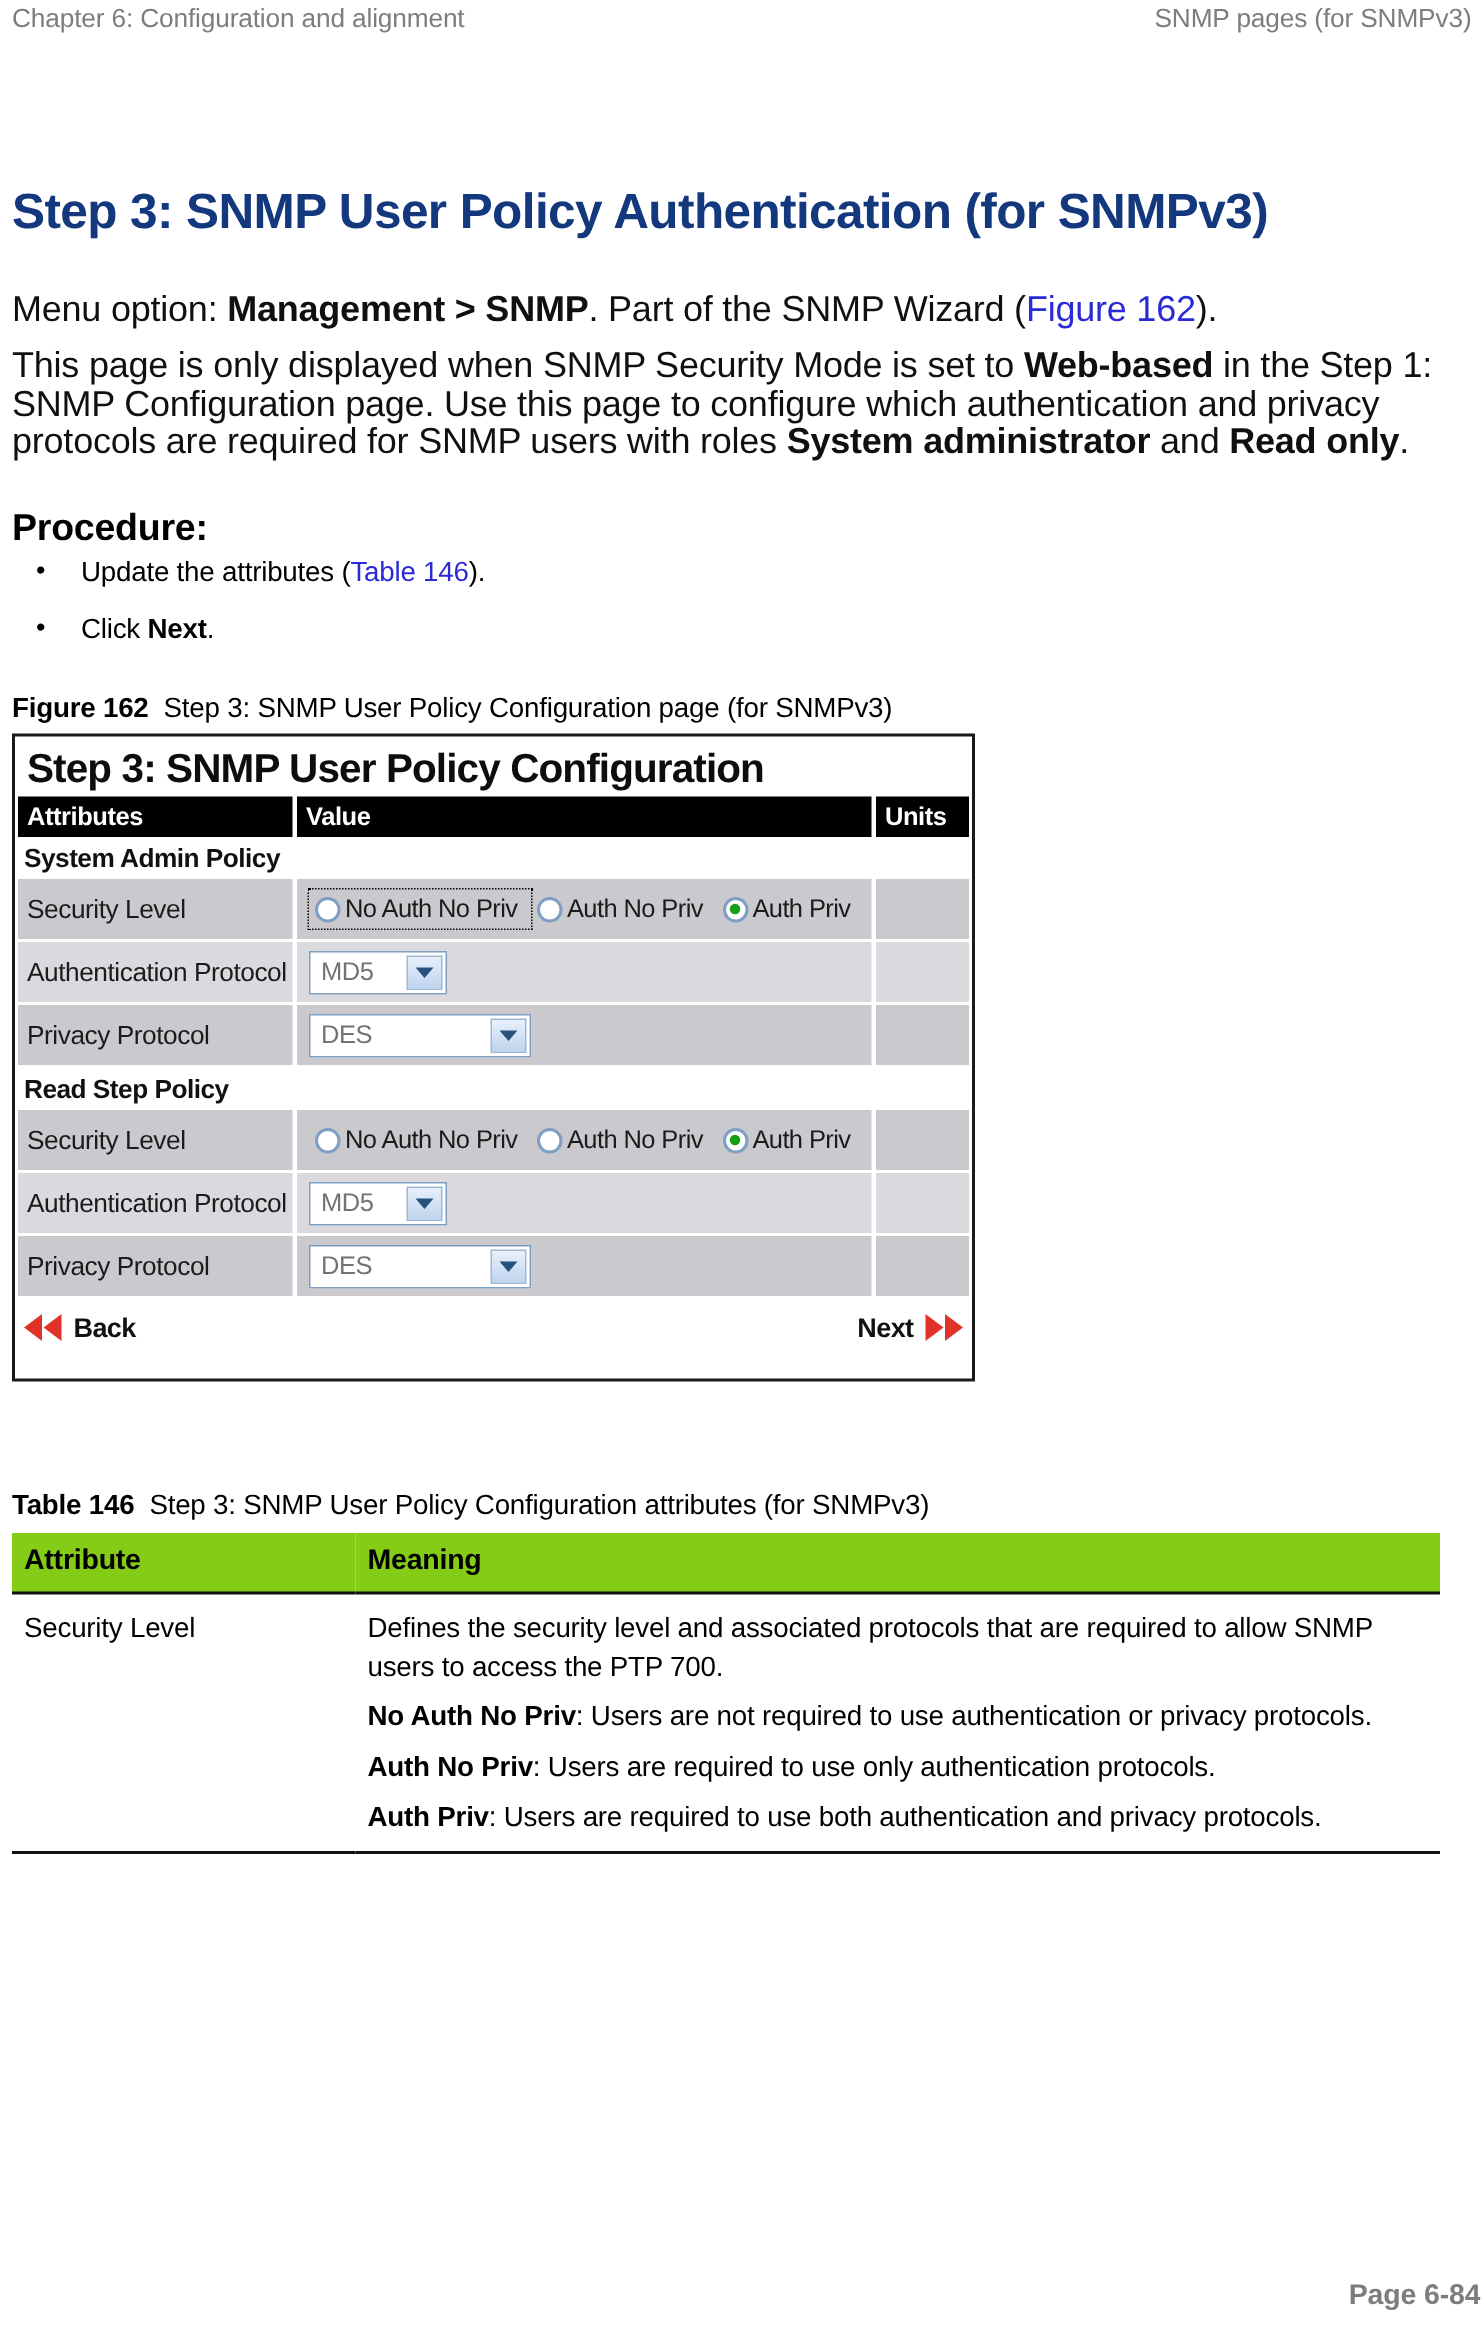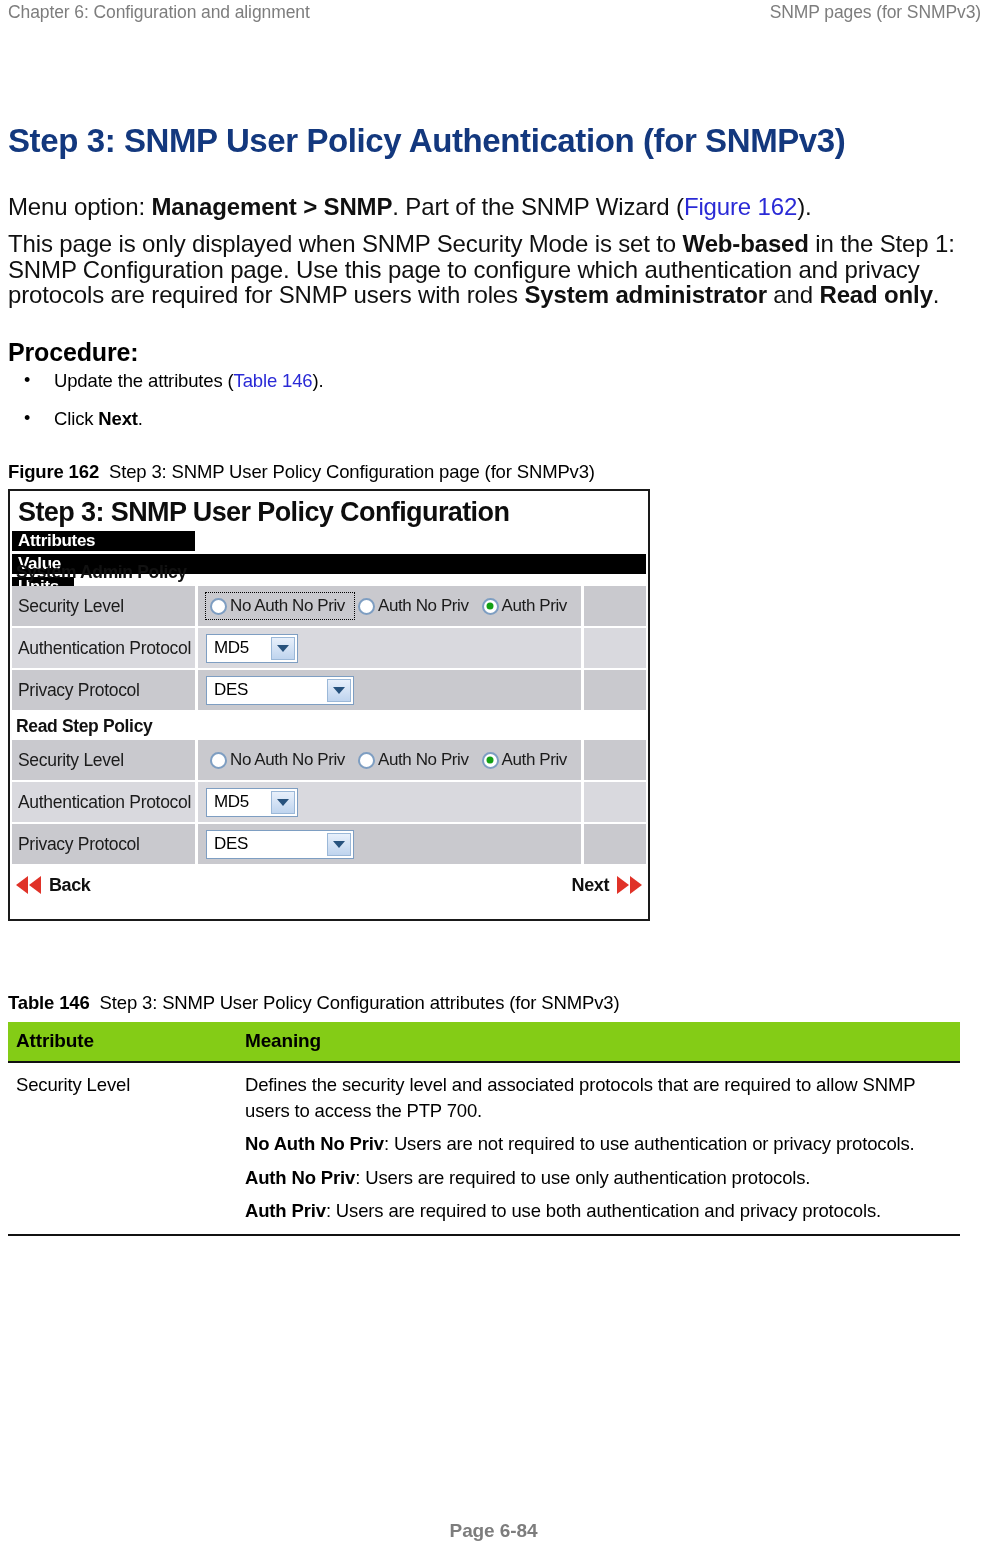--- a/index.html
+++ b/index.html
@@ -79,21 +79,21 @@
     background:#ffffff;
     font-family:"Liberation Sans", sans-serif;
   }
   .ss-title{
     margin:6px 0 3px 8px;
     font-size:27px; font-weight:bold; color:#0d0d0d;
     letter-spacing:-0.6px; white-space:nowrap;
   }
 
   .ss-headrow{
-    display:flex; height:27px; margin:0 2px 0 2px; gap:3px;flex-direction:column;
+    display:flex; height:27px; margin:0 2px 0 2px; gap:3px;
   }
   .ss-headcell{
     background:#000000; color:#ffffff;
     font-size:17px; font-weight:bold; letter-spacing:-0.3px;
     display:flex; align-items:center; padding-left:6px;
   }
   .hc-attr{ width:183px; }
   .hc-val{  flex:1 1 auto; }
   .hc-units{ width:62px; }
 
@@ -135,21 +135,21 @@
     content:""; position:absolute; left:50%; top:50%;
     width:7px; height:7px; border-radius:50%;
     background:#14a014; transform:translate(-50%,-50%);
   }
 
   
   .ss-select{
     height:29px; display:inline-flex; align-items:center;
     border:1px solid #7e9ec2; background:#ffffff;
     position:relative; padding-left:7px;
-    font-size:17px; color:#000000; letter-spacing:-0.3px;
+    font-size:17px; color:#737373; letter-spacing:-0.3px;
   }
   .sel-md5{ width:92px; }
   .sel-des{ width:148px; }
   .ss-select .arrowbtn{
     position:absolute; right:2px; top:2px; bottom:2px; width:24px;
     background:linear-gradient(#e8f0fb,#bfd4ee);
     border:1px solid #9bb8d8;
     display:flex; align-items:center; justify-content:center;
   }
   .ss-select .arrowbtn .chev{
@@ -191,21 +191,21 @@
     vertical-align:top; padding:9px 10px 10px 8px;
     border-bottom:2px solid #111;
     line-height:25.5px;
   }
   table.doc-table tbody td p{ margin:0 0 8px 0; }
   table.doc-table tbody td p:last-child{ margin-bottom:0; }
 
   
   .page-footer{
     position:absolute; left:0; bottom:14px; width:987px;
-    text-align:center; font-size:19px; color:#7d7d7d; font-weight:bold;
+    text-align:right; font-size:19px; color:#7d7d7d; font-weight:bold;
     letter-spacing:-0.1px;
   }
 </style>
 </head>
 <body>
 
 <div class="page-header">
   <div>Chapter 6:  Configuration and alignment</div>
   <div class="right">SNMP pages (for SNMPv3)</div>
 </div>

